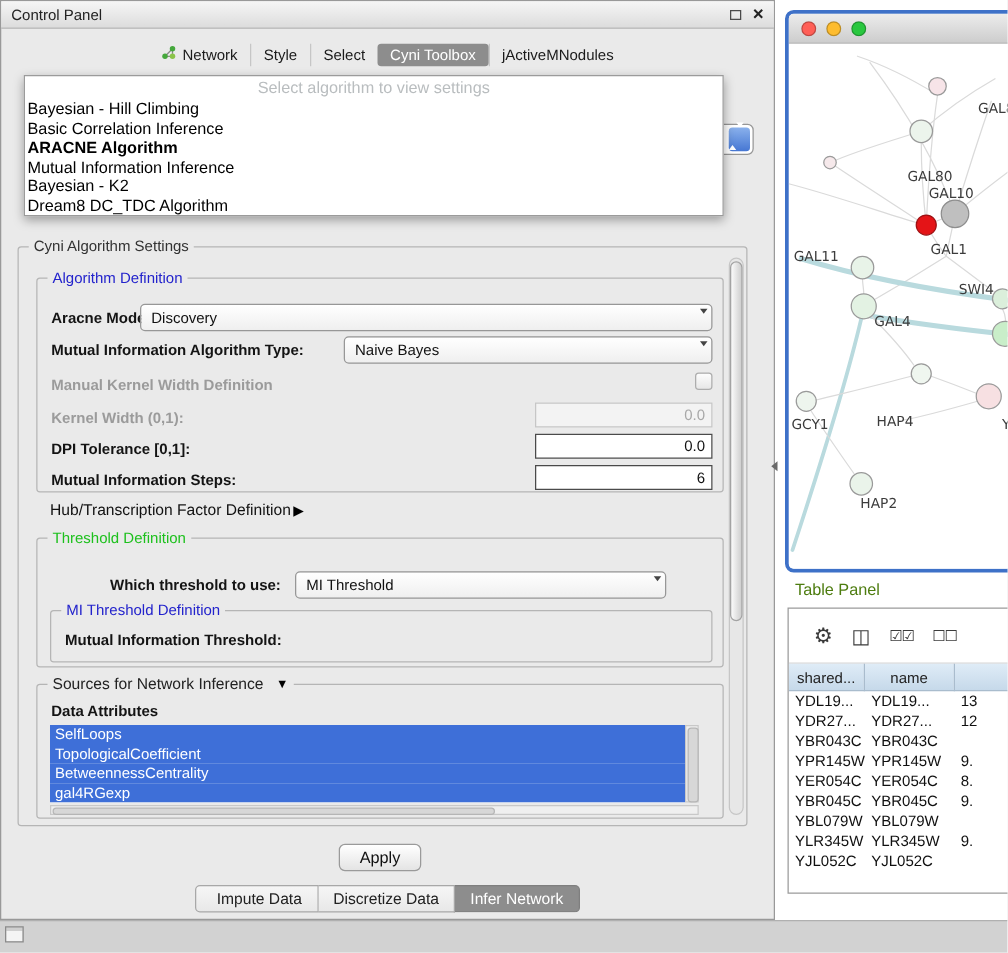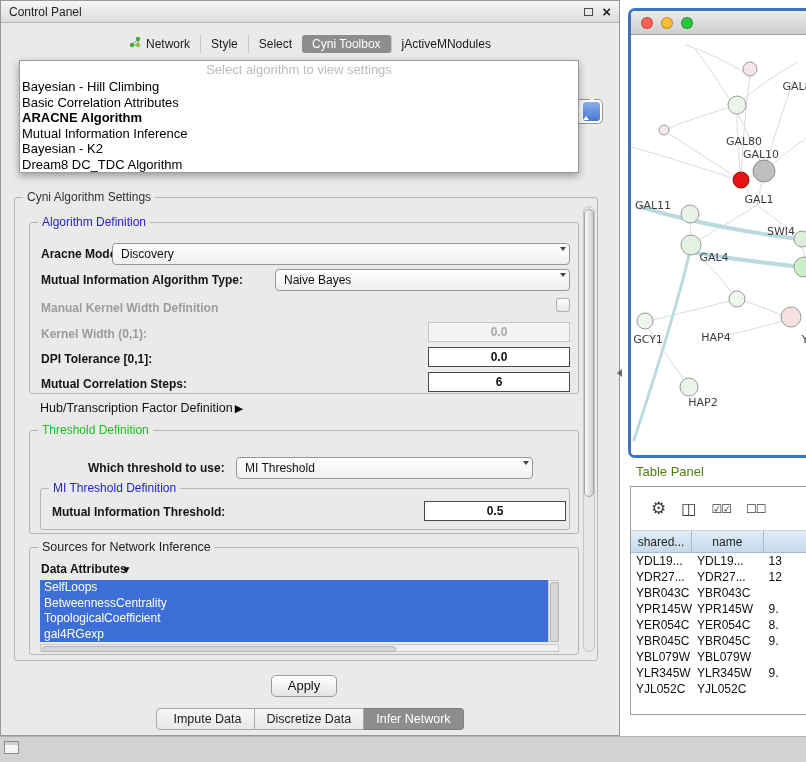--- a/index.html
+++ b/index.html
@@ -6,21 +6,21 @@
   body{width:806px;height:762px;position:relative;overflow:hidden;background:#ffffff;
        font-family:"Liberation Sans","DejaVu Sans",sans-serif;font-size:12px;color:#1a1a1a;}
   
   .fs{position:absolute;border:1px solid #b5b5b5;border-radius:3px;}
   .fs-title{position:absolute;top:-8px;left:8px;background:#eaeaea;padding:0 4px;font-size:12px;color:#333;white-space:nowrap;}
   .t-blue{color:#2323cc;}
   .t-green{color:#1dc01d;}
   .lbl{position:absolute;font-size:12px;font-weight:bold;color:#141414;white-space:nowrap;}
   .lbl.dis{color:#9b9b9b;}
   .field{position:absolute;height:20px;border:1px solid #4a4a4a;background:#fff;font-size:12px;
-         text-align:center;padding:0 5px;box-sizing:border-box;font-family:inherit;color:#111;font-weight:bold;}
+         text-align:right;padding:0 5px;box-sizing:border-box;font-family:inherit;color:#111;}
   .field.dis{border-color:#c6c6c6;background:#f3f3f3;color:#a8a8a8;}
   .combo{position:absolute;height:22px;border:1px solid #979797;border-radius:4px;
          background:linear-gradient(#ffffff,#efefef);font-size:12px;line-height:20px;
          padding:0 22px 0 8px;box-sizing:border-box;color:#111;white-space:nowrap;overflow:hidden;}
   .combo .arrows{position:absolute;right:4px;top:4px;width:11px;}
   .arr-up{width:0;height:0;border-left:3.5px solid transparent;border-right:3.5px solid transparent;
           border-bottom:4px solid #444;margin:0 auto 3px;}
   .arr-dn{width:0;height:0;border-left:3.5px solid transparent;border-right:3.5px solid transparent;
           border-top:4px solid #444;margin:0 auto;}
   .checkbox{position:absolute;width:14px;height:14px;border:1px solid #adadad;border-radius:3px;
@@ -77,21 +77,21 @@
   #fld-steps{left:398px;top:149px;width:142px;}
   #hub-row{position:absolute;left:25px;top:203px;display:flex;align-items:center;gap:2px;font-size:12.5px;color:#111;}
   #hub-arrow{font-size:11px;color:#000;}
   #fs-threshold{left:14px;top:232px;width:548px;height:102px;}
   #lbl-which{left:58px;top:30px;}
   #cmb-which{left:206px;top:26px;width:297px;}
   #fs-mi{left:10px;top:57px;width:528px;height:40px;}
   #lbl-mit{left:11px;top:16px;}
   #fld-mit{left:383px;top:12px;width:142px;}
   #fs-sources{left:14px;top:349px;width:548px;height:106px;}
-  #src-title{display:flex;align-items:center;gap:10px;font-size:12.5px;color:#222;flex-direction:column;}
+  #src-title{display:flex;align-items:center;gap:10px;font-size:12.5px;color:#222;}
   #src-arrow{font-size:10px;color:#000;}
   #lbl-dataattr{left:11px;top:14px;}
   #attr-list{position:absolute;left:10px;top:32px;width:508px;height:62px;background:#fff;overflow:hidden;}
   .attr-item{height:15.5px;line-height:15.5px;background:#3e6fd8;color:#fff;font-size:12px;padding-left:4px;white-space:nowrap;}
   #attr-vscroll{position:absolute;left:518px;top:32px;width:11px;height:62px;background:#efefef;
                 border:1px solid #c8c8c8;box-sizing:border-box;}
   #attr-vthumb{position:absolute;left:1px;top:1px;width:7px;height:58px;background:#d7d7d7;border:1px solid #b5b5b5;border-radius:3px;}
   #attr-hscroll{position:absolute;left:10px;top:96px;width:519px;height:8px;background:#efefef;
                 border:1px solid #c8c8c8;box-sizing:border-box;}
   #attr-hthumb{position:absolute;left:1px;top:1px;width:68%;height:4px;background:#d7d7d7;border:1px solid #b5b5b5;border-radius:3px;}
@@ -172,21 +172,21 @@
     </div>
   </div>
 
   <div id="combo-frag">
     <span class="cap"><span class="cap-up"></span><span class="cap-dn"></span></span>
   </div>
 
   <div id="algo-popup">
     <div class="ph">Select algorithm to view settings</div>
     <div class="opt">Bayesian - Hill Climbing</div>
-    <div class="opt">Basic Correlation Attributes</div>
+    <div class="opt">Basic Correlation Inference</div>
     <div class="opt bold">ARACNE Algorithm</div>
     <div class="opt">Mutual Information Inference</div>
     <div class="opt">Bayesian - K2</div>
     <div class="opt">Dream8 DC_TDC Algorithm</div>
   </div>
 
   <div id="fs-settings" class="fs">
     <span class="fs-title">Cyni Algorithm Settings</span>
 
     <div id="settings-scrollbar">
@@ -204,55 +204,54 @@
       <div id="cmb-mitype" class="combo">
         <span>Naive Bayes</span>
         <span class="arrows"><span class="arr-up"></span><span class="arr-dn"></span></span>
       </div>
       <span id="lbl-manual" class="lbl dis">Manual Kernel Width Definition</span>
       <span id="chk-manual" class="checkbox"></span>
       <span id="lbl-kernel" class="lbl dis">Kernel Width (0,1):</span>
       <input id="fld-kernel" class="field dis" disabled="" value="0.0" style="">
       <span id="lbl-dpi" class="lbl">DPI Tolerance [0,1]:</span>
       <input id="fld-dpi" class="field" value="0.0" style="">
-      <span id="lbl-steps" class="lbl">Mutual Correlation Steps:</span>
+      <span id="lbl-steps" class="lbl">Mutual Information Steps:</span>
       <input id="fld-steps" class="field" value="6" style="">
     </div>
 
     <div id="hub-row">
       <span>Hub/Transcription Factor Definition</span>
       <span id="hub-arrow">▶</span>
     </div>
 
     <div id="fs-threshold" class="fs">
       <span class="fs-title t-green">Threshold Definition</span>
       <span id="lbl-which" class="lbl">Which threshold to use:</span>
       <div id="cmb-which" class="combo">
         <span>MI Threshold</span>
         <span class="arrows"><span class="arr-up"></span><span class="arr-dn"></span></span>
       </div>
       <div id="fs-mi" class="fs">
         <span class="fs-title t-blue">MI Threshold Definition</span>
         <span id="lbl-mit" class="lbl">Mutual Information Threshold:</span>
-        <input id="fld-mit" class="field" value="0.5" style="">
       </div>
     </div>
 
     <div id="fs-sources" class="fs">
       <span class="fs-title">
         <span id="src-title">
           <span>Sources for Network Inference</span>
           <span id="src-arrow">▼</span>
         </span>
       </span>
       <span id="lbl-dataattr" class="lbl">Data Attributes</span>
       <div id="attr-list">
         <div class="attr-item">SelfLoops</div>
+        <div class="attr-item">TopologicalCoefficient</div>
         <div class="attr-item">BetweennessCentrality</div>
-        <div class="attr-item">TopologicalCoefficient</div>
         <div class="attr-item">gal4RGexp</div>
       </div>
       <div id="attr-vscroll">
           <div id="attr-vthumb"></div>
         </div>
       <div id="attr-hscroll">
           <div id="attr-hthumb"></div>
         </div>
     </div>
   </div>

